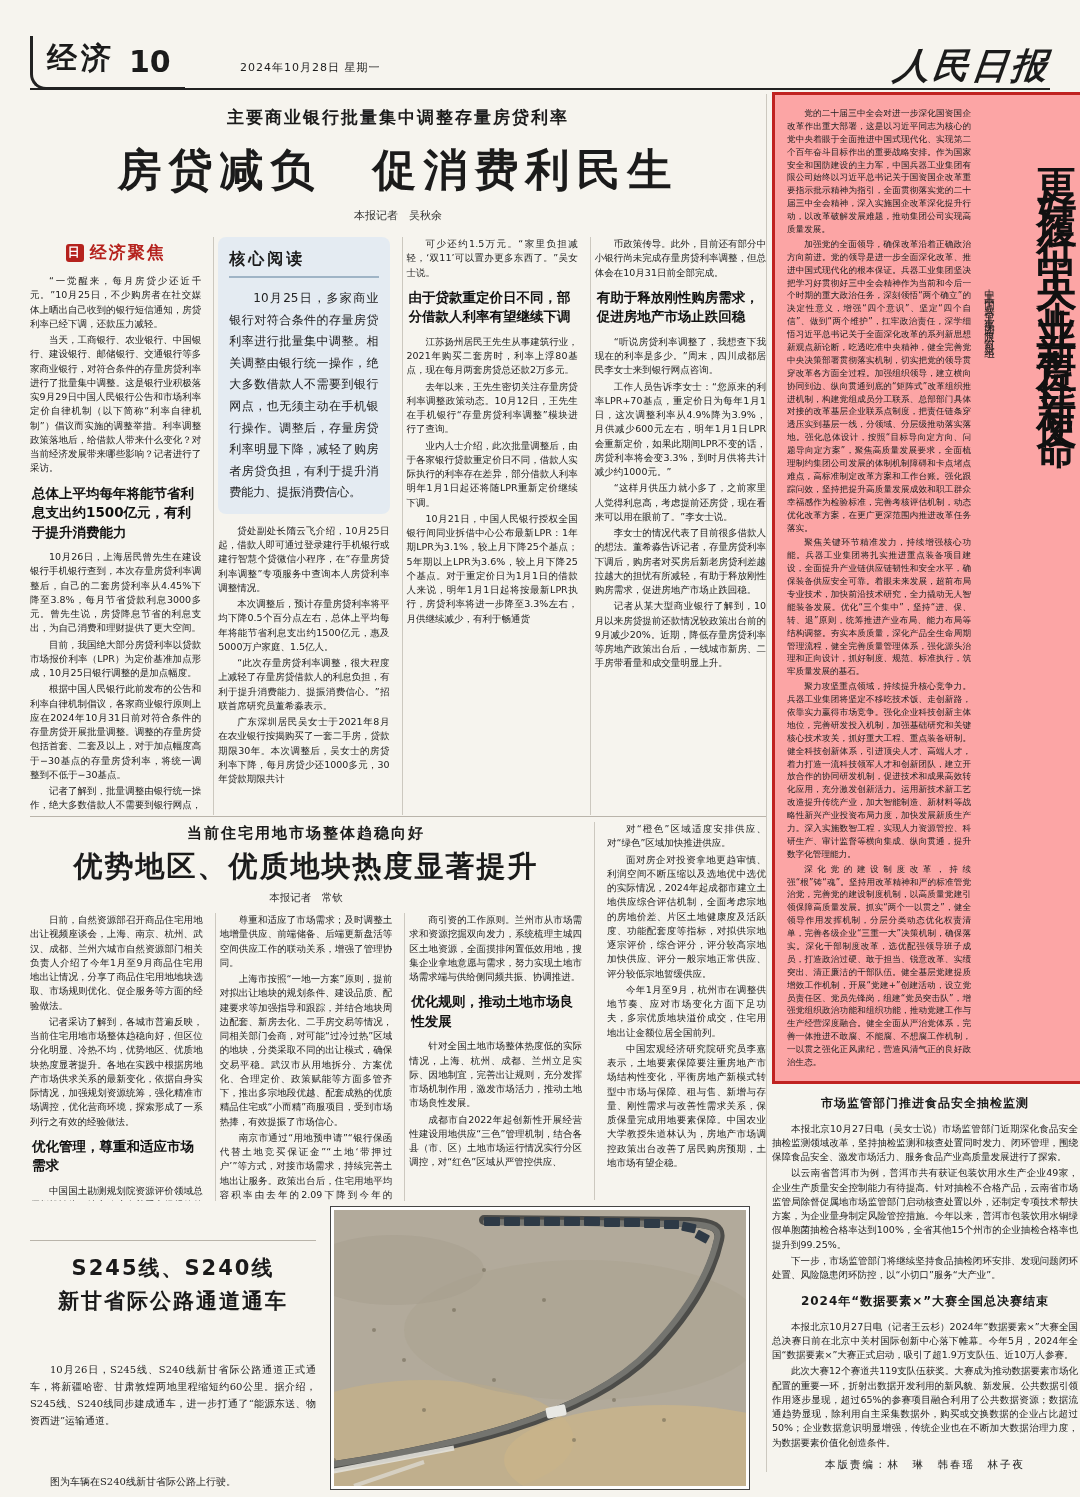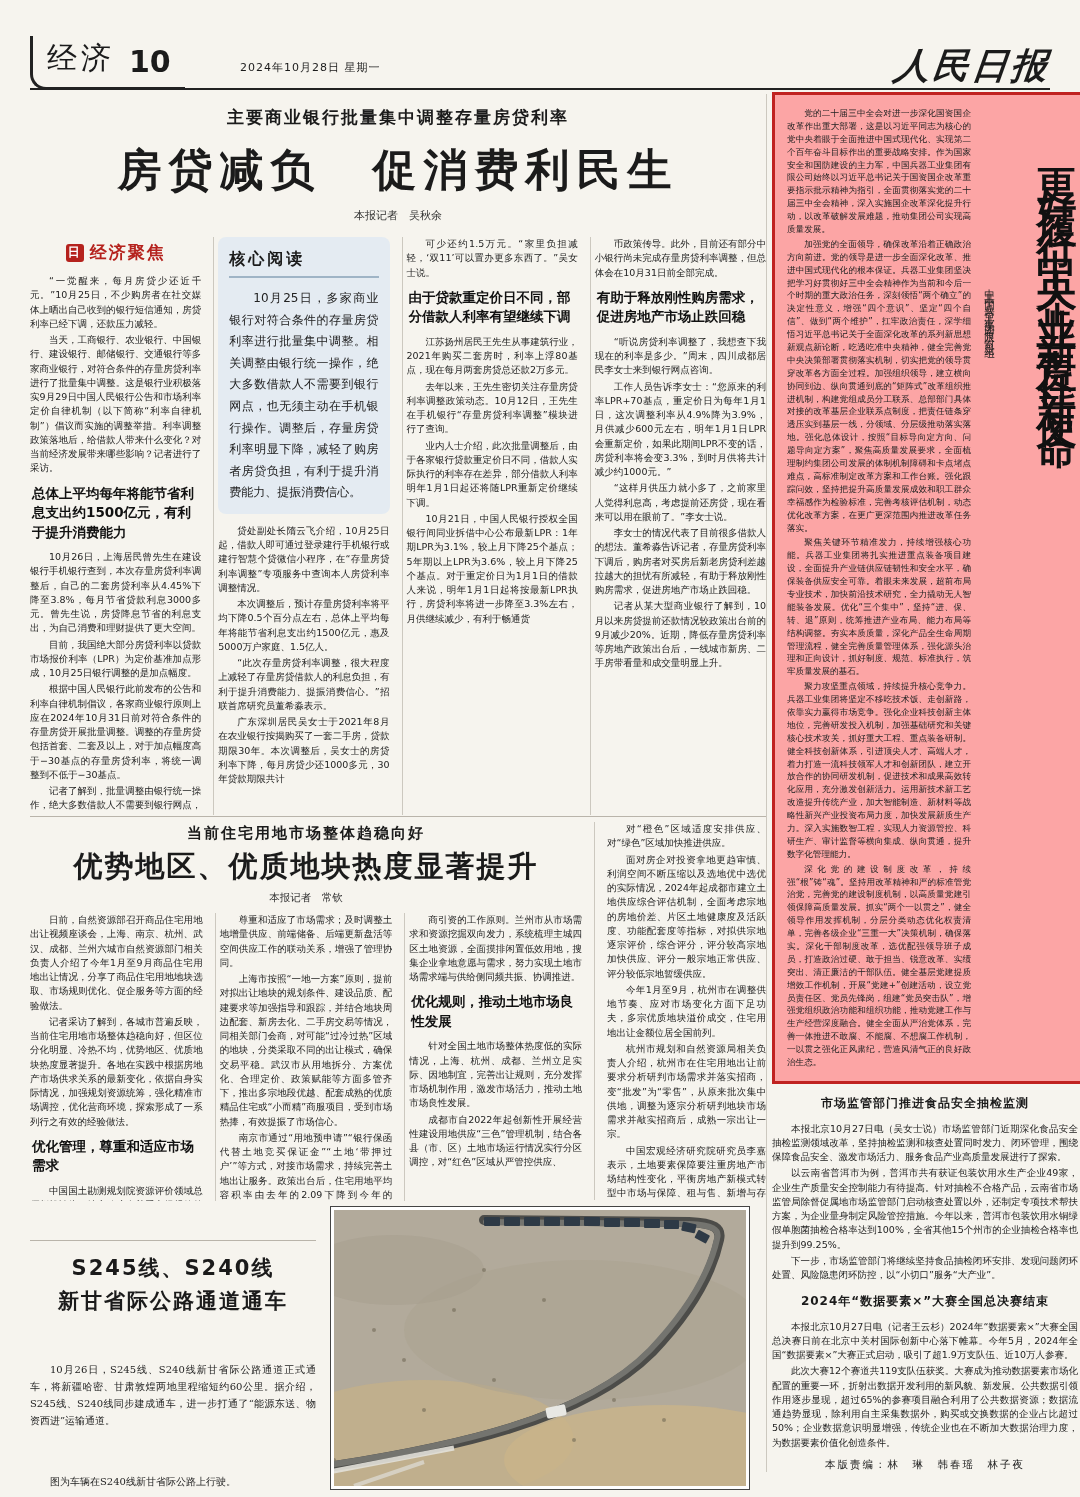--- a/index.html
+++ b/index.html
@@ -2,21 +2,21 @@
 <html><head>
 <meta charset="utf-8">
 <style>
   html,body{margin:0;padding:0;background:#dcd9d2;}
   .page{position:relative;width:1080px;height:1497px;margin:0 auto;background:#f6f4ee;
         font-family:"DejaVu Sans","Liberation Sans",sans-serif;color:#1b1b1b;overflow:hidden;}
   
   .hdr{position:absolute;left:30px;top:34px;right:30px;height:52px;}
   .hdr-corner{position:absolute;left:0;top:2px;border-left:3px solid #222;border-bottom:3px solid #222;
               border-bottom-left-radius:16px;padding:2px 14px 8px 14px;display:flex;align-items:flex-end;gap:14px;}
-  .hdr-section{font-size:30px;font-weight:400;letter-spacing:4px;text-align:center;}
+  .hdr-section{font-size:30px;font-weight:700;letter-spacing:4px;text-align:center;}
   .hdr-page{font-size:30px;font-weight:700;}
   .hdr-date{position:absolute;left:210px;top:26px;font-size:11px;letter-spacing:1px;}
   .masthead{position:absolute;right:0;top:8px;font-family:"DejaVu Serif","Liberation Serif",serif;
             font-style:italic;font-weight:bold;font-size:36px;letter-spacing:3px;transform:skewX(-6deg);}
   .hdr-rule{position:absolute;left:30px;right:30px;top:88px;border-top:2.5px solid #222;}
   
   .para{margin:0 0 2px;text-indent:2em;font-size:9.5px;line-height:1.5;text-align:justify;color:#222;}
   .subhead{margin:8px 2px;font-size:13.5px;font-weight:bold;text-align:left;text-indent:0;line-height:1.45;color:#111;}
   .cols{display:flex;}
   .cols>.col{flex:1;overflow:hidden;}
@@ -165,21 +165,20 @@
             <p class="subhead">优化规则，推动土地市场良性发展</p>
             <p class="para">针对全国土地市场整体热度低的实际情况，上海、杭州、成都、兰州立足实际、因地制宜，完善出让规则，充分发挥市场机制作用，激发市场活力，推动土地市场良性发展。</p>
             <p class="para">成都市自2022年起创新性开展经营性建设用地供应“三色”管理机制，结合各县（市、区）土地市场运行情况实行分区调控，对“红色”区域从严管控供应、</p>
           </div>
       </div>
     </div>
     <div class="land-col4">
         <p class="para">对“橙色”区域适度安排供应、对“绿色”区域加快推进供应。</p>
         <p class="para">面对房企对投资拿地更趋审慎、利润空间不断压缩以及选地优中选优的实际情况，2024年起成都市建立土地供应综合评估机制，全面考虑宗地的房地价差、片区土地健康度及活跃度、功能配套度等指标，对拟供宗地逐宗评价，综合评分，评分较高宗地加快供应、评分一般宗地正常供应、评分较低宗地暂缓供应。</p>
         <p class="para">今年1月至9月，杭州市在调整供地节奏、应对市场变化方面下足功夫，多宗优质地块溢价成交，住宅用地出让金额位居全国前列。</p>
-        <p class="para">杭州市规划和自然资源局相关负责人介绍，杭州市在住宅用地出让前要求分析研判市场需求并落实招商，变“批发”为“零售”，从原来批次集中供地，调整为逐宗分析研判地块市场需求并敲实招商后，成熟一宗出让一宗。</p>
         <p class="para">中国宏观经济研究院研究员李嘉表示，土地要素保障要注重房地产市场结构性变化，平衡房地产新模式转型中市场与保障、租与售、新增与存量、刚性需求与改善性需求关系，保质保量完成用地要素保障。中国农业大学教授朱道林认为，房地产市场调控政策出台改善了居民购房预期，土地市场有望企稳。</p>
       </div>
   </div>
 
   <div class="red-box">
     <div class="party-text">
         <p class="para">党的二十届三中全会对进一步深化国资国企改革作出重大部署，这是以习近平同志为核心的党中央着眼于全面推进中国式现代化、实现第二个百年奋斗目标作出的重要战略安排。作为国家安全和国防建设的主力军，中国兵器工业集团有限公司始终以习近平总书记关于国资国企改革重要指示批示精神为指引，全面贯彻落实党的二十届三中全会精神，深入实施国企改革深化提升行动，以改革破解发展难题，推动集团公司实现高质量发展。</p>
         <p class="para">加强党的全面领导，确保改革沿着正确政治方向前进。党的领导是进一步全面深化改革、推进中国式现代化的根本保证。兵器工业集团坚决把学习好贯彻好三中全会精神作为当前和今后一个时期的重大政治任务，深刻领悟“两个确立”的决定性意义，增强“四个意识”、坚定“四个自信”、做到“两个维护”，扛牢政治责任，深学细悟习近平总书记关于全面深化改革的系列新思想新观点新论断，吃透吃准中央精神，健全完善党中央决策部署贯彻落实机制，切实把党的领导贯穿改革各方面全过程。加强组织领导，建立横向协同到边、纵向贯通到底的“矩阵式”改革组织推进机制，构建党组成员分工联系、总部部门具体对接的改革基层企业联系点制度，把责任链条穿透压实到基层一线，分领域、分层级推动落实落地。强化总体设计，按照“目标导向定方向、问题导向定方案”，聚焦高质量发展要求，全面梳理制约集团公司发展的体制机制障碍和卡点堵点难点，高标准制定改革方案和工作台账。强化跟踪问效，坚持把提升高质量发展成效和职工群众幸福感作为检验标准，完善考核评估机制，动态优化改革方案，在更广更深范围内推进改革任务落实。</p>
         <p class="para">聚焦关键环节精准发力，持续增强核心功能。兵器工业集团将扎实推进重点装备项目建设，全面提升产业链供应链韧性和安全水平，确保装备供应安全可靠。着眼未来发展，超前布局专业技术，加快前沿技术研究，全力撬动无人智能装备发展。优化“三个集中”，坚持“进、保、转、退”原则，统筹推进产业布局、能力布局等结构调整。夯实本质质量，深化产品全生命周期管理流程，健全完善质量管理体系，强化源头治理和正向设计，抓好制度、规范、标准执行，筑牢质量发展的基石。</p>
         <p class="para">聚力攻坚重点领域，持续提升核心竞争力。兵器工业集团将坚定不移吃技术饭、走创新路，依靠实力赢得市场竞争。强化企业科技创新主体地位，完善研发投入机制，加强基础研究和关键核心技术攻关，抓好重大工程、重点装备研制。健全科技创新体系，引进顶尖人才、高端人才，着力打造一流科技领军人才和创新团队，建立开放合作的协同研发机制，促进技术和成果高效转化应用，充分激发创新活力。运用新技术新工艺改造提升传统产业，加大智能制造、新材料等战略性新兴产业投资布局力度，加快发展新质生产力。深入实施数智工程，实现人力资源管控、科研生产、审计监督等横向集成、纵向贯通，提升数字化管理能力。</p>

